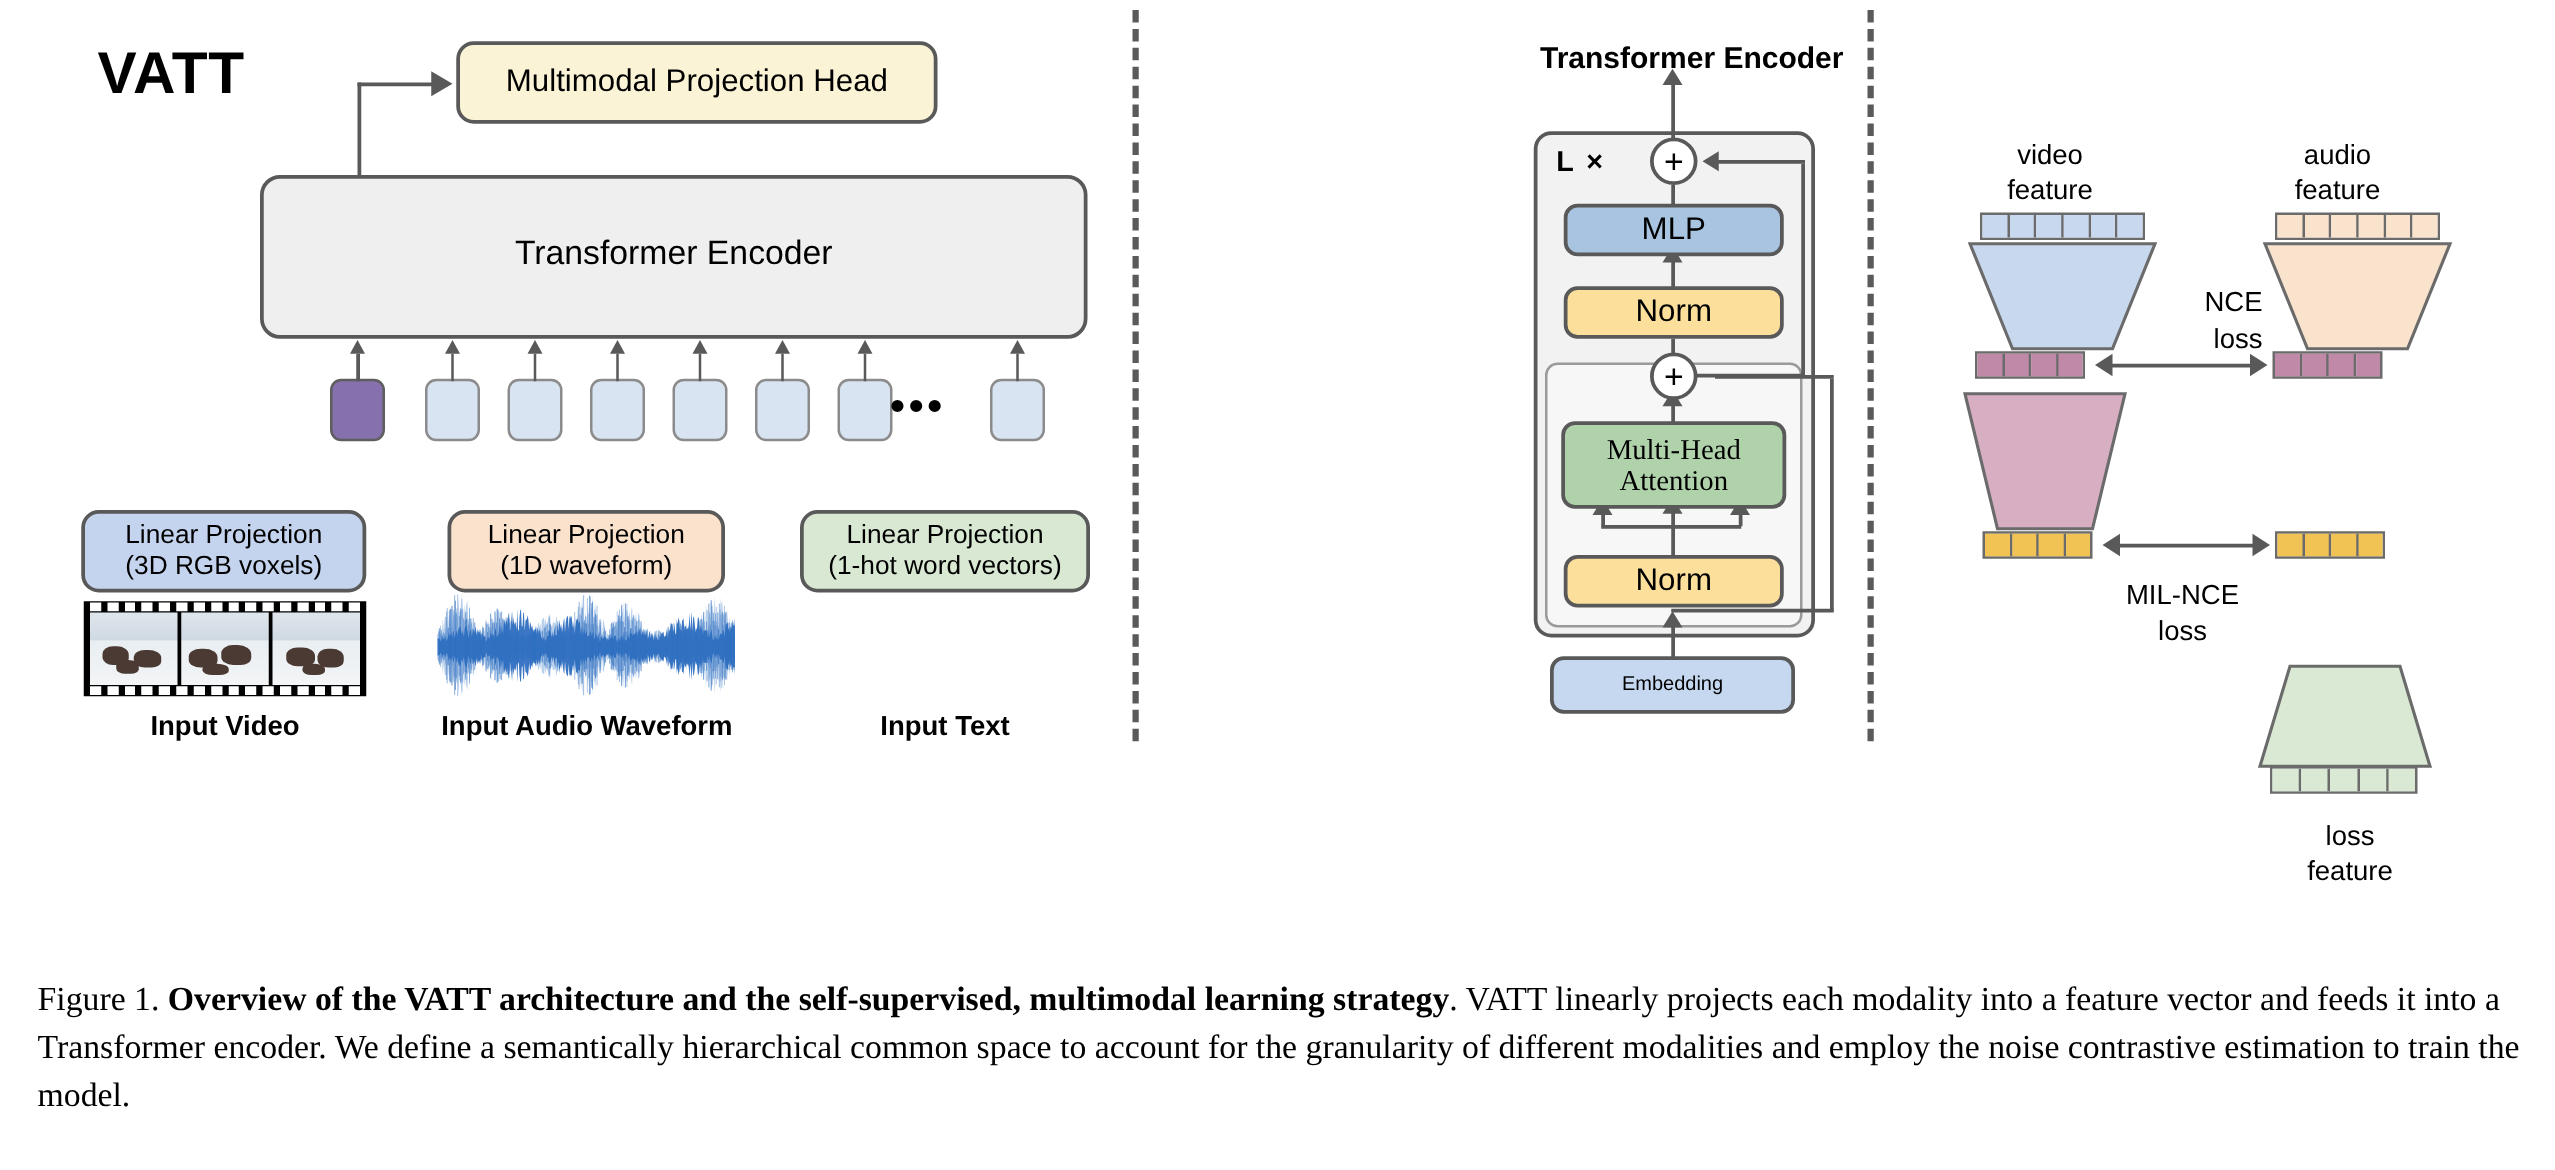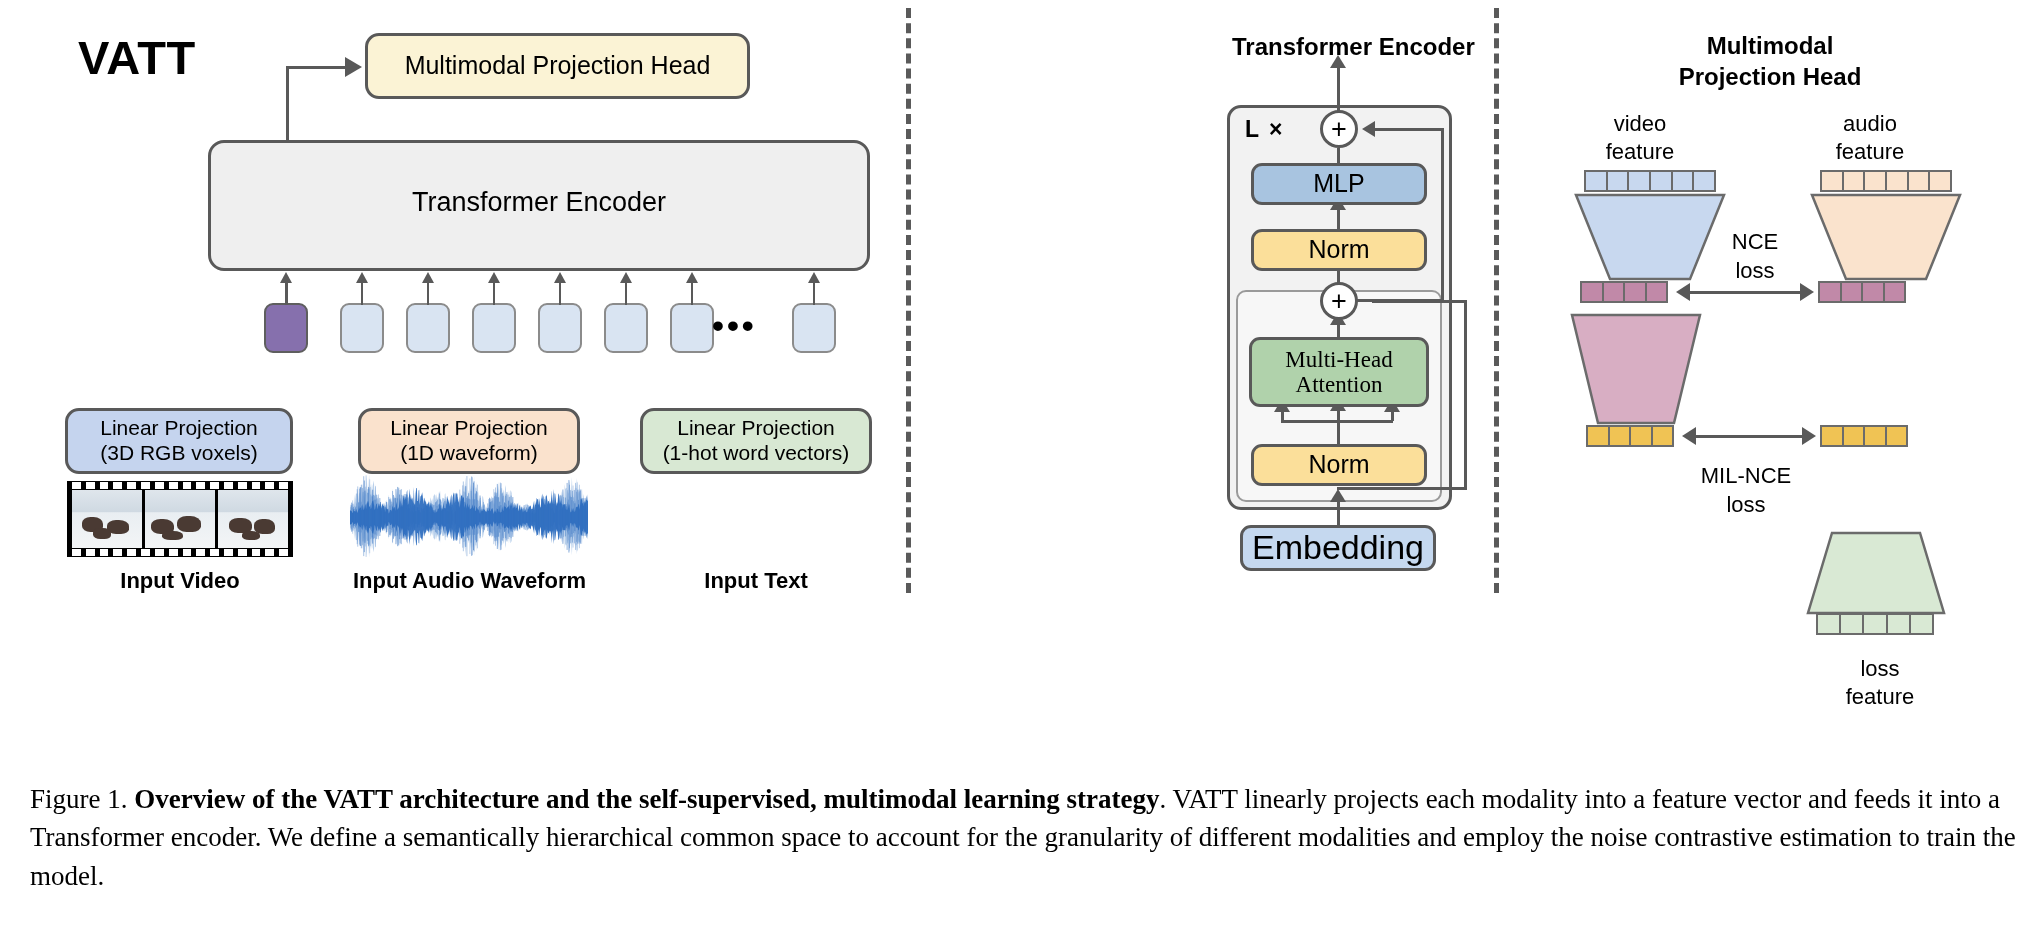--- a/index.html
+++ b/index.html
@@ -136,21 +136,21 @@
   #L-label { position: absolute; left: 1245px; top: 116px;
     font-size: 23px; font-weight: bold; letter-spacing: 2px; }
 
   .tebox { position: absolute; border: 3px solid #595959; border-radius: 11px;
     display: flex; align-items: center; justify-content: center;
     text-align: center; line-height: 1.1; }
   #b-mlp   { left: 1251px; top: 163px; width: 176px; height: 42px; background: #a8c4e0; font-size: 25px; }
   #b-norm1 { left: 1251px; top: 229px; width: 176px; height: 42px; background: #fbdf9a; font-size: 25px; }
   #b-mha   { left: 1249px; top: 337px; width: 180px; height: 70px; background: #b0d2ab; font-size: 23px; flex-direction: column; font-family: Liberation Serif, serif; }
   #b-norm2 { left: 1251px; top: 444px; width: 176px; height: 42px; background: #fbdf9a; font-size: 25px; }
-  #b-emb   { left: 1240px; top: 525px; width: 196px; height: 46px; background: #c5d8ef; font-size: 34px; }
+  #b-emb   { left: 1240px; top: 525px; width: 196px; height: 46px; background: #c5d8ef; font-size: 16px; }
 
   .plus-circle {
     position: absolute; width: 38px; height: 38px; border-radius: 50%;
     border: 3px solid #595959; background: #fff;
     display: flex; align-items: center; justify-content: center;
     font-size: 27px; line-height: 1; color: #000;
   }
   #plus1 { left: 1320px; top: 110px; }
   #plus2 { left: 1320px; top: 282px; }
 
@@ -193,21 +193,21 @@
   #vec-mid-r .cell { background: #c189a8; }
   #vec-low-l { left: 1586px; top: 425px; width: 88px; height: 22px; }
   #vec-low-l .cell { background: #f0c354; }
   #vec-low-r { left: 1820px; top: 425px; width: 88px; height: 22px; }
   #vec-low-r .cell { background: #f0c354; }
   #vec-text  { left: 1816px; top: 613px; width: 118px; height: 22px; }
   #vec-text .cell { background: #d9e9d4; }
 
   .trap { position: absolute; }
   .loss-label { position: absolute; font-size: 22px; text-align: center; line-height: 1.3; }
-  #loss-nce { left: 1700px; top: 228px; width: 110px; }
+  #loss-nce { left: 1700px; top: 228px; width: 110px; text-align: right; }
   #loss-mil { left: 1686px; top: 462px; width: 120px; }
 
   .dbl-arrow { position: absolute; height: 3px; background: #595959; }
   .dbl-arrow::before, .dbl-arrow::after {
     content: ""; position: absolute; top: -8px; width: 0; height: 0;
     border-top: 9px solid transparent; border-bottom: 9px solid transparent;
   }
   .dbl-arrow::before { left: -13px; border-right: 14px solid #595959; }
   .dbl-arrow::after  { right: -13px; border-left: 14px solid #595959; }
   #arr-nce { left: 1689px; top: 291px; width: 112px; }
@@ -796,24 +796,20 @@
 
   <div class="tebox" id="b-mlp">MLP</div>
   <div class="tebox" id="b-norm1">Norm</div>
   <div class="tebox" id="b-mha">
     <div>Multi-Head</div>
     <div>Attention</div>
   </div>
   <div class="tebox" id="b-norm2">Norm</div>
   <div class="tebox" id="b-emb">Embedding</div>
 
-  <div id="mph-title">
-    <div>Multimodal</div>
-    <div>Projection Head</div>
-  </div>
 
   <div class="feat-label" id="lbl-video">
     <div>video</div>
     <div>feature</div>
   </div>
   <div class="feat-label" id="lbl-audio">
     <div>audio</div>
     <div>feature</div>
   </div>
   <div class="feat-label" id="lbl-text">

